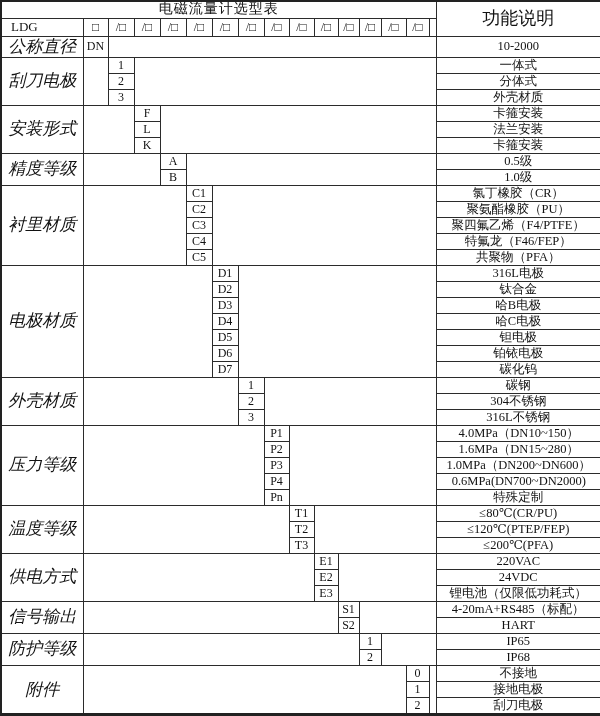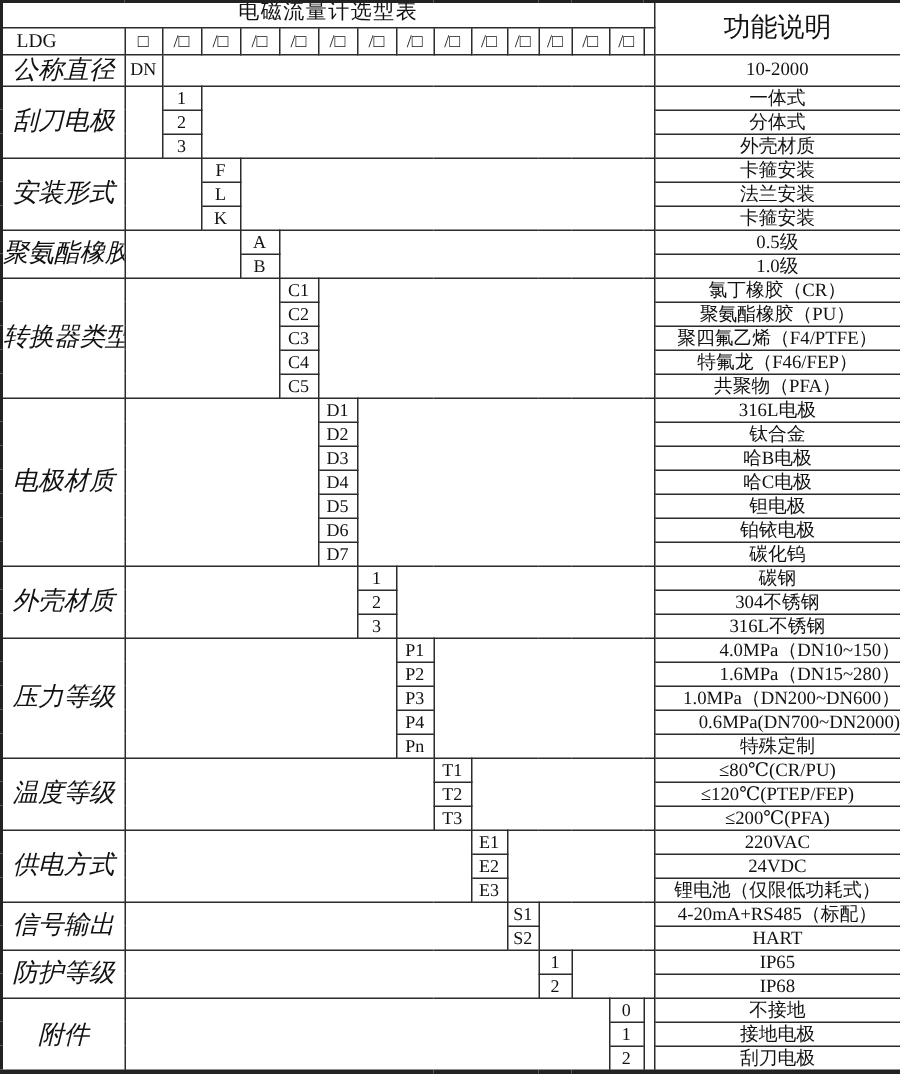--- a/index.html
+++ b/index.html
@@ -20,21 +20,21 @@
   }
   table{border:2px solid #222;border-bottom:3px solid #222;}
   tr.r-head{height:17px;}
   tr.r-model{height:18px;}
   .title{font-size:14px;letter-spacing:1px;}
   .fn-head{font-size:18px;}
   .lb{font-size:17px;font-style:italic;}
   .ldg{text-align:left;padding-left:9px;font-size:13px;}
   .cd{font-size:12px;}
   .vl{font-size:12.5px;}
-  .vl.left{text-align:right;padding-left:1px;}
+  .vl.left{text-align:center;padding-left:1px;}
 </style>
 </head>
 <body>
 
 <div class="page">
   <table>
     <colgroup id="cols">
         <col style="width: 82px;">
         <col style="width: 25px;">
         <col style="width: 26px;">
@@ -106,32 +106,32 @@
         </tr>
         <tr>
           <td class="cd">L</td>
           <td class="vl">法兰安装</td>
         </tr>
         <tr>
           <td class="cd">K</td>
           <td class="vl">卡箍安装</td>
         </tr>
         <tr>
-          <td class="lb" rowspan="2">聚氨酯橡胶</td>
+          <td class="lb" rowspan="2">精度等级</td>
           <td class="gp" rowspan="2" colspan="3"></td>
           <td class="cd">A</td>
           <td class="gp" rowspan="2" colspan="11"></td>
           <td class="vl">0.5级</td>
         </tr>
         <tr>
           <td class="cd">B</td>
           <td class="vl">1.0级</td>
         </tr>
         <tr>
-          <td class="lb" rowspan="5">转换器类型</td>
+          <td class="lb" rowspan="5">衬里材质</td>
           <td class="gp" rowspan="5" colspan="4"></td>
           <td class="cd">C1</td>
           <td class="gp" rowspan="5" colspan="10"></td>
           <td class="vl">氯丁橡胶（CR）</td>
         </tr>
         <tr>
           <td class="cd">C2</td>
           <td class="vl">聚氨酯橡胶（PU）</td>
         </tr>
         <tr>

